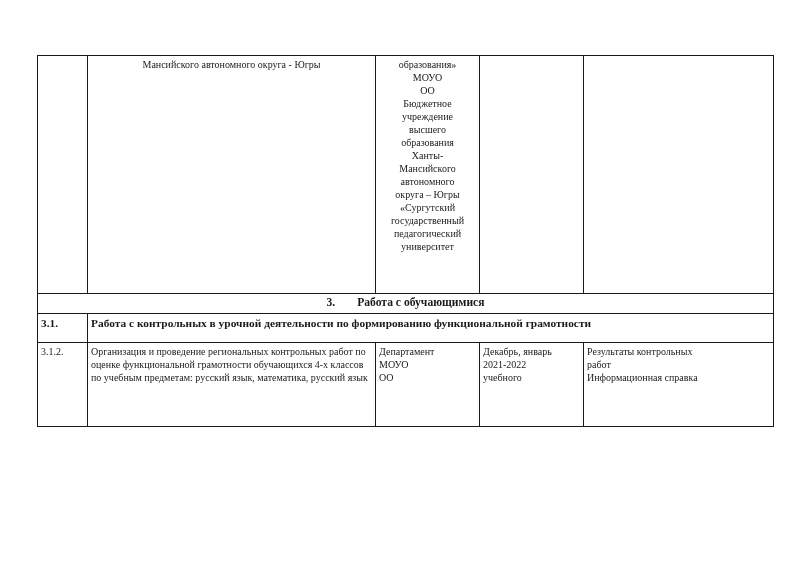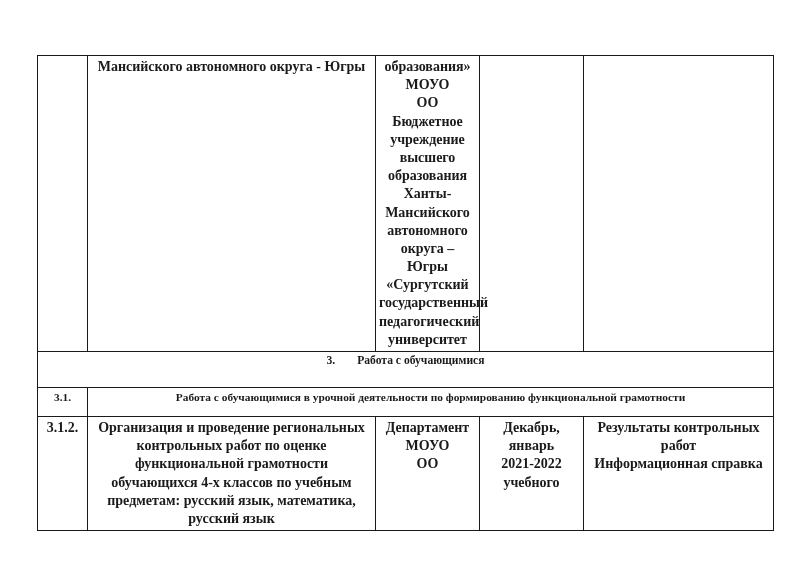--- a/index.html
+++ b/index.html
@@ -28,48 +28,47 @@
     top: 55px;
     width: 736px;
     border-collapse: collapse;
     table-layout: fixed;
   }
 
   .doc-table td {
     border: 1px solid #1a1a1a;
     vertical-align: top;
     padding: 2px 3px 2px 3px;
-    font-size: 14px;
+    font-size: 10px;
     line-height: 1.30;
     color: #1a1a1a;
-    font-weight: bold;
   }
 
   
   .c1 { width: 50px;  }
   .c2 { width: 288px; }
   .c3 { width: 104px; }
   .c4 { width: 104px; }
   .c5 { width: 190px; }
 
-  .ta-center { text-align: center; }
+  .ta-center { }
 
   
   .row-cont td { height: 233px; }
   .cell-cont-activity { text-align: center; }
   .cell-cont-resp     { text-align: center; }
 
   
   .row-section td {
     height: 17px;
     text-align: center;
     font-weight: bold;
     font-size: 11.6px;
     padding-top: 1px;
-    padding-bottom: 17px;
+    padding-bottom: 1px;
   }
   .section-num { margin-right: 22px; }
 
   
   .row-subsection td {
     height: 24px;
     font-weight: bold;
     font-size: 11.4px;
   }
 
@@ -102,21 +101,21 @@
       </tr>
 
       <tr class="row-section">
         <td colspan="5">
           <span class="section-num">3.</span><span>Работа с обучающимися</span>
         </td>
       </tr>
 
       <tr class="row-subsection">
         <td class="ta-center nowrap-num">3.1.</td>
-        <td colspan="4" class="ta-center">Работа с обучающимися в урочной деятельности по формированию функциональной грамотности</td>
+        <td colspan="4" class="ta-center">Работа с контрольных в урочной деятельности по формированию функциональной грамотности</td>
       </tr>
 
 
       <tr class="row-item-2">
         <td class="ta-center nowrap-num">3.1.2.</td>
         <td class="ta-center">Организация и проведение региональных контрольных работ по оценке функциональной грамотности обучающихся 4-х классов по учебным предметам: русский язык, математика, русский язык</td>
         <td class="ta-center">Департамент<br>МОУО<br>ОО</td>
         <td class="ta-center">Декабрь, январь<br>2021-2022<br>учебного</td>
         <td class="ta-center">Результаты контрольных<br>работ<br>Информационная справка</td>
       </tr>

